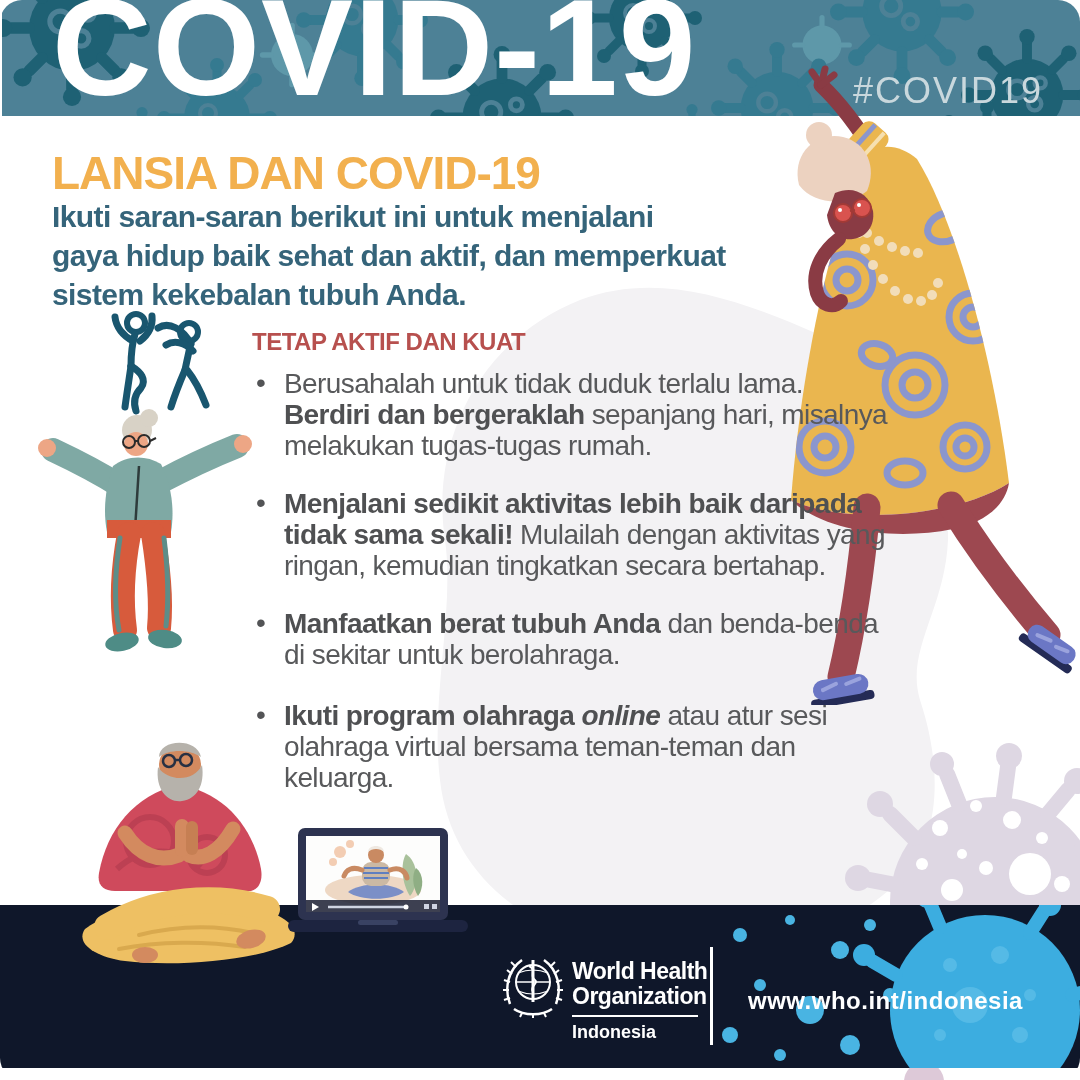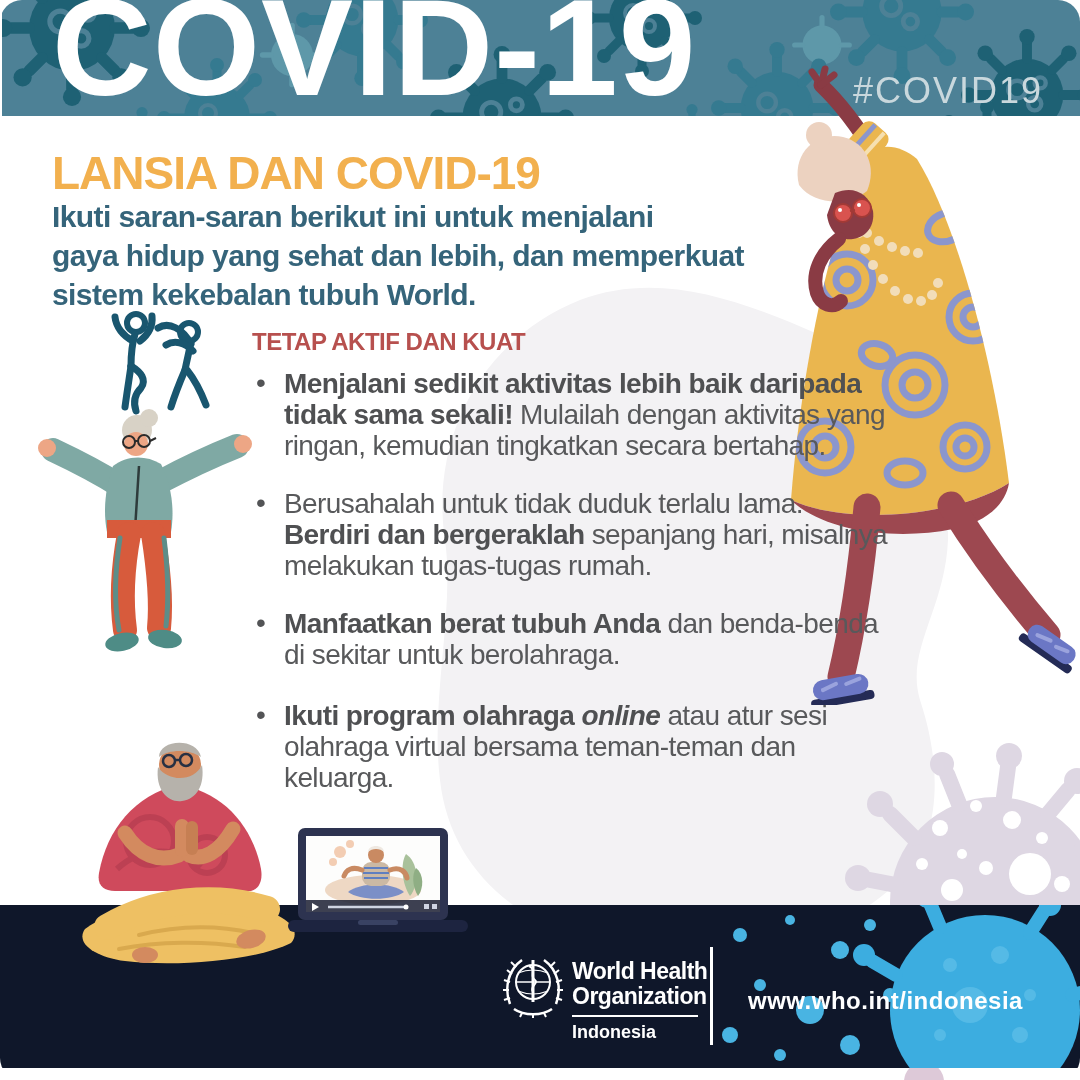--- a/index.html
+++ b/index.html
@@ -349,22 +349,22 @@
       <rect x="144" y="78" width="5" height="5" fill="#cfd4e2"></rect>
     <rect x="0" y="94" width="180" height="12" rx="6" fill="#1d2440"></rect>
     <rect x="70" y="94" width="40" height="5" rx="2.5" fill="#394263"></rect>
   </svg>
 
   <main class="content">
     <h1 class="page-heading" style="margin:0;">LANSIA DAN COVID-19</h1>
 
     <div class="intro">
       <div>Ikuti saran-saran berikut ini untuk menjalani</div>
-      <div>gaya hidup yang sehat dan lebih, dan memperkuat</div>
-      <div>sistem kekebalan tubuh World.</div>
+      <div>gaya hidup baik sehat dan aktif, dan memperkuat</div>
+      <div>sistem kekebalan tubuh Anda.</div>
     </div>
 
     <svg class="exercise-icon" width="120" height="108" viewBox="0 0 120 108">
       <g stroke="#19566f" fill="none" stroke-linecap="round" stroke-linejoin="round">
         <circle cx="33" cy="13" r="9" stroke-width="6"></circle>
         <g stroke-width="7">
           <path d="M32,24 C29,34 28,45 28,56"></path>
           <path d="M30,31 C20,26 13,17 12,7"></path>
           <path d="M37,31 C46,24 50,16 49,6"></path>
           <path d="M28,56 C26,70 24,82 22,97"></path>
@@ -377,22 +377,22 @@
           <path d="M90,41 C82,32 71,30 63,35"></path>
           <path d="M82,60 C76,74 72,84 68,97"></path>
           <path d="M84,60 C92,70 98,82 103,95"></path>
         </g>
       </g>
     </svg>
 
     <h2 class="section-heading" style="margin:0;">TETAP AKTIF DAN KUAT</h2>
 
     <ul class="advice-list">
+        <li><span class="seg-r">Berusahalah untuk tidak duduk terlalu lama. </span><span class="seg-b">Berdiri dan bergeraklah</span><span class="seg-r"> sepanjang hari, misalnya melakukan tugas-tugas rumah.</span></li>
         <li><span class="seg-b">Menjalani sedikit aktivitas lebih baik daripada tidak sama sekali!</span><span class="seg-r"> Mulailah dengan aktivitas yang ringan, kemudian tingkatkan secara bertahap.</span></li>
-        <li><span class="seg-r">Berusahalah untuk tidak duduk terlalu lama. </span><span class="seg-b">Berdiri dan bergeraklah</span><span class="seg-r"> sepanjang hari, misalnya melakukan tugas-tugas rumah.</span></li>
         <li><span class="seg-b">Manfaatkan berat tubuh Anda</span><span class="seg-r"> dan benda-benda di sekitar untuk berolahraga.</span></li>
         <li><span class="seg-b">Ikuti program olahraga </span><span class="seg-bi">online</span><span class="seg-r"> atau atur sesi olahraga virtual bersama teman-teman dan keluarga.</span></li>
       </ul>
   </main>
 
   <footer class="footer">
     <svg class="footer-decor" width="380" height="163" viewBox="0 0 380 163">
       <g fill="#49b4e2">
         <circle cx="40" cy="30" r="7"></circle>
           <circle cx="90" cy="15" r="5"></circle>

